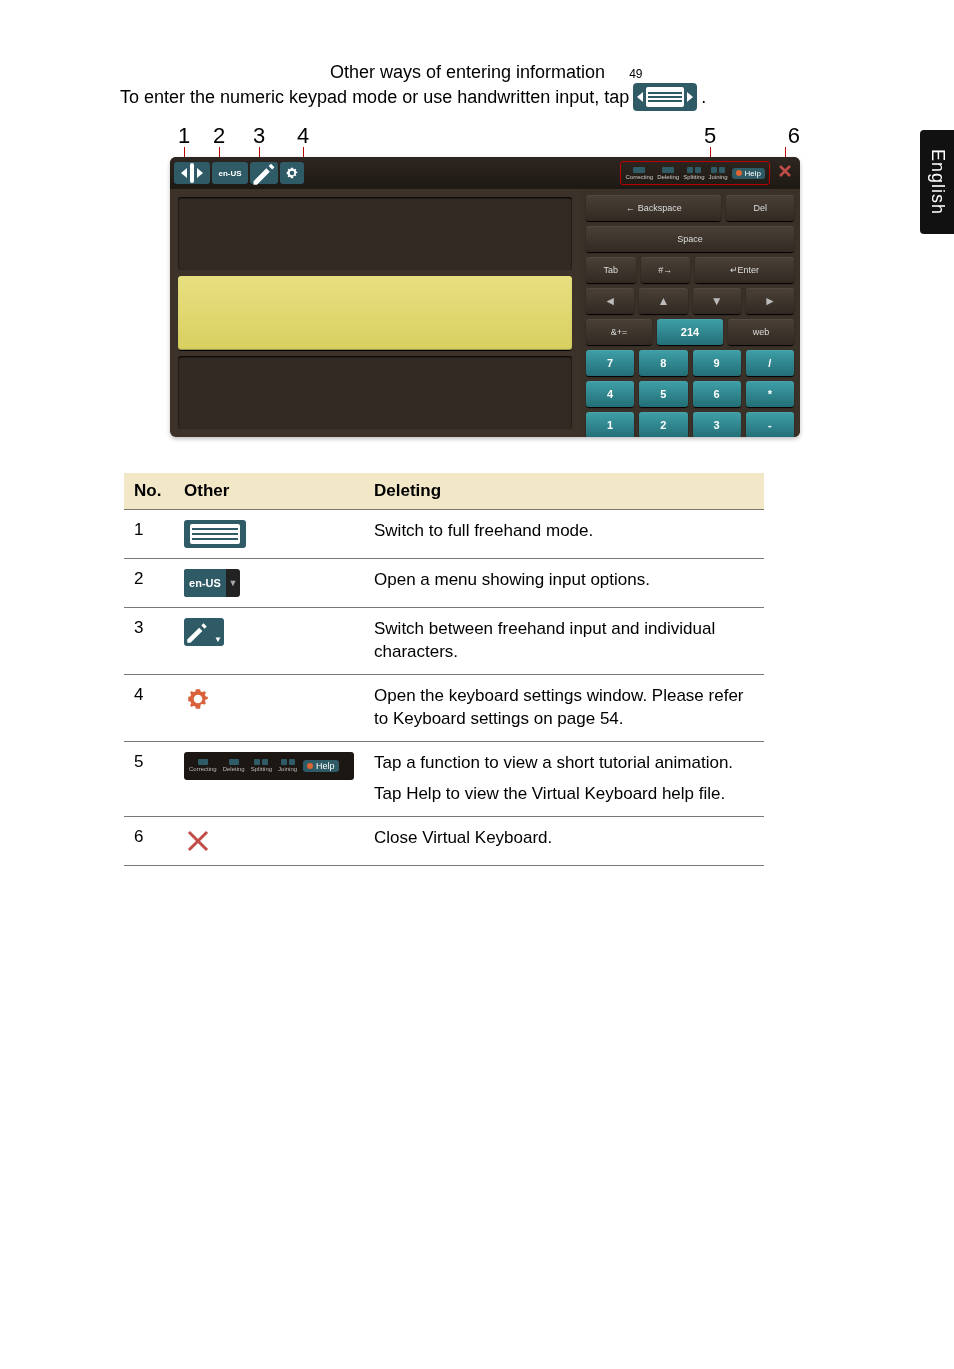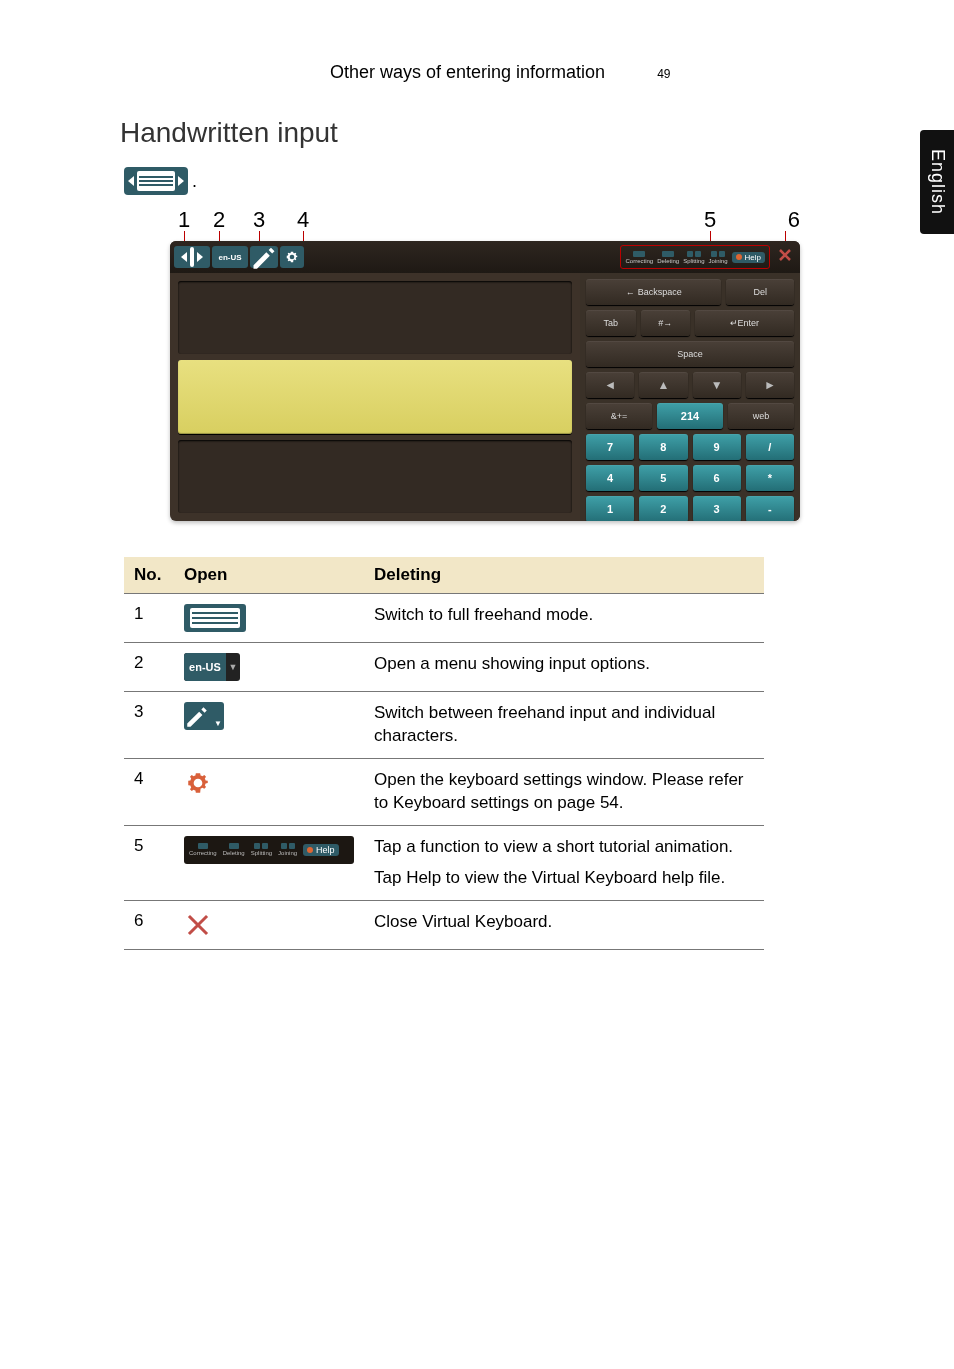--- a/index.html
+++ b/index.html
@@ -1,21 +1,21 @@
 <!DOCTYPE html>
 <html><head>
 <meta charset="utf-8">
 <style>
   body { margin:0; font-family: "Segoe UI", Arial, sans-serif; width:954px; background:#fff; color:#000; }
   .page { position:relative; min-height:1369px; padding:0 0 40px 0; }
 
   .side-tab { position:absolute; right:0; top:130px; width:34px; height:104px; background:#111; border-radius:4px 0 0 4px; display:flex; align-items:center; justify-content:center; }
   .side-tab span { color:#fff; writing-mode:vertical-rl; font-size:18px; letter-spacing:1px; }
 
-  .header { display:flex; align-items:baseline; padding-top:62px;gap:28px; }
+  .header { display:flex; align-items:baseline; padding-top:62px; }
   .header-title { margin-left:330px; font-size:18px; }
   .header-page  { margin-left:24px; font-size:12px; }
 
   h2.subhead { font-weight:400; font-size:28px; margin:34px 0 18px 120px; color:#333; }
 
   .intro { font-size:18px; margin:0 0 12px 120px; display:flex; align-items:center; }
   .intro-text { }
   .inline-icon { display:inline-flex; align-items:center; width:56px; height:28px; background:#2f5b66; border-radius:4px; margin:0 4px; padding:0 4px; }
   .inline-icon .tri { width:0;height:0;border-top:5px solid transparent;border-bottom:5px solid transparent;border-right:6px solid #fff; }
   .inline-icon .kb { flex:1; margin:0 3px; background:#fff; height:16px; border-radius:2px; display:flex; flex-direction:column; justify-content:center; gap:2px; padding:2px; }
@@ -99,23 +99,23 @@
 
   <div class="side-tab">
     <span>English</span>
   </div>
 
   <div class="header">
     <div class="header-title">Other ways of entering information</div>
     <div class="header-page">49</div>
   </div>
 
-  <h2 class="subhead">Handwritten input</h2>
 
   <div class="intro">
+    <span class="intro-text">To enter the numeric keypad mode or use handwritten input, tap </span>
     <span class="inline-icon">
       <span class="tri"></span>
       <span class="kb">
           <span class="row"></span>
           <span class="row"></span>
           <span class="row"></span>
         </span>
       <span class="tri2"></span>
     </span>
     <span>.</span>
@@ -216,27 +216,27 @@
         </div>
         <div class="keypad">
           <div class="krow">
             <div class="kbtn grey wide2">
                 <span style="margin-right:3px">←</span>
                 <span>Backspace</span>
               </div>
             <div class="kbtn grey">Del</div>
           </div>
           <div class="krow">
+              <div class="kbtn grey" style="flex:4">Space</div>
+            </div>
+          <div class="krow">
             <div class="kbtn grey">Tab</div>
             <div class="kbtn grey">#→</div>
             <div class="kbtn grey wide2">↵ <span>Enter</span></div>
           </div>
-          <div class="krow">
-              <div class="kbtn grey" style="flex:4">Space</div>
-            </div>
           <div class="krow">
             <div class="kbtn arrow">◄</div>
             <div class="kbtn arrow">▲</div>
             <div class="kbtn arrow">▼</div>
             <div class="kbtn arrow">►</div>
           </div>
           <div class="krow">
             <div class="kbtn grey">&amp;+=</div>
             <div class="kbtn num">214</div>
             <div class="kbtn grey">web</div>
@@ -262,21 +262,21 @@
 
         </div>
       </div>
     </div>
   </div>
 
   <table class="funcs">
     <tbody>
         <tr>
       <th>No.</th>
-      <th>Open</th>
+      <th>Other</th>
       <th>Deleting</th>
     </tr>
 
     <tr>
       <td class="n">1</td>
       <td class="i">
         <span class="icon-box ib-full">
           <span class="tri" style="border-right-color:#fff"></span>
           <span class="kb">
                 <span></span>

